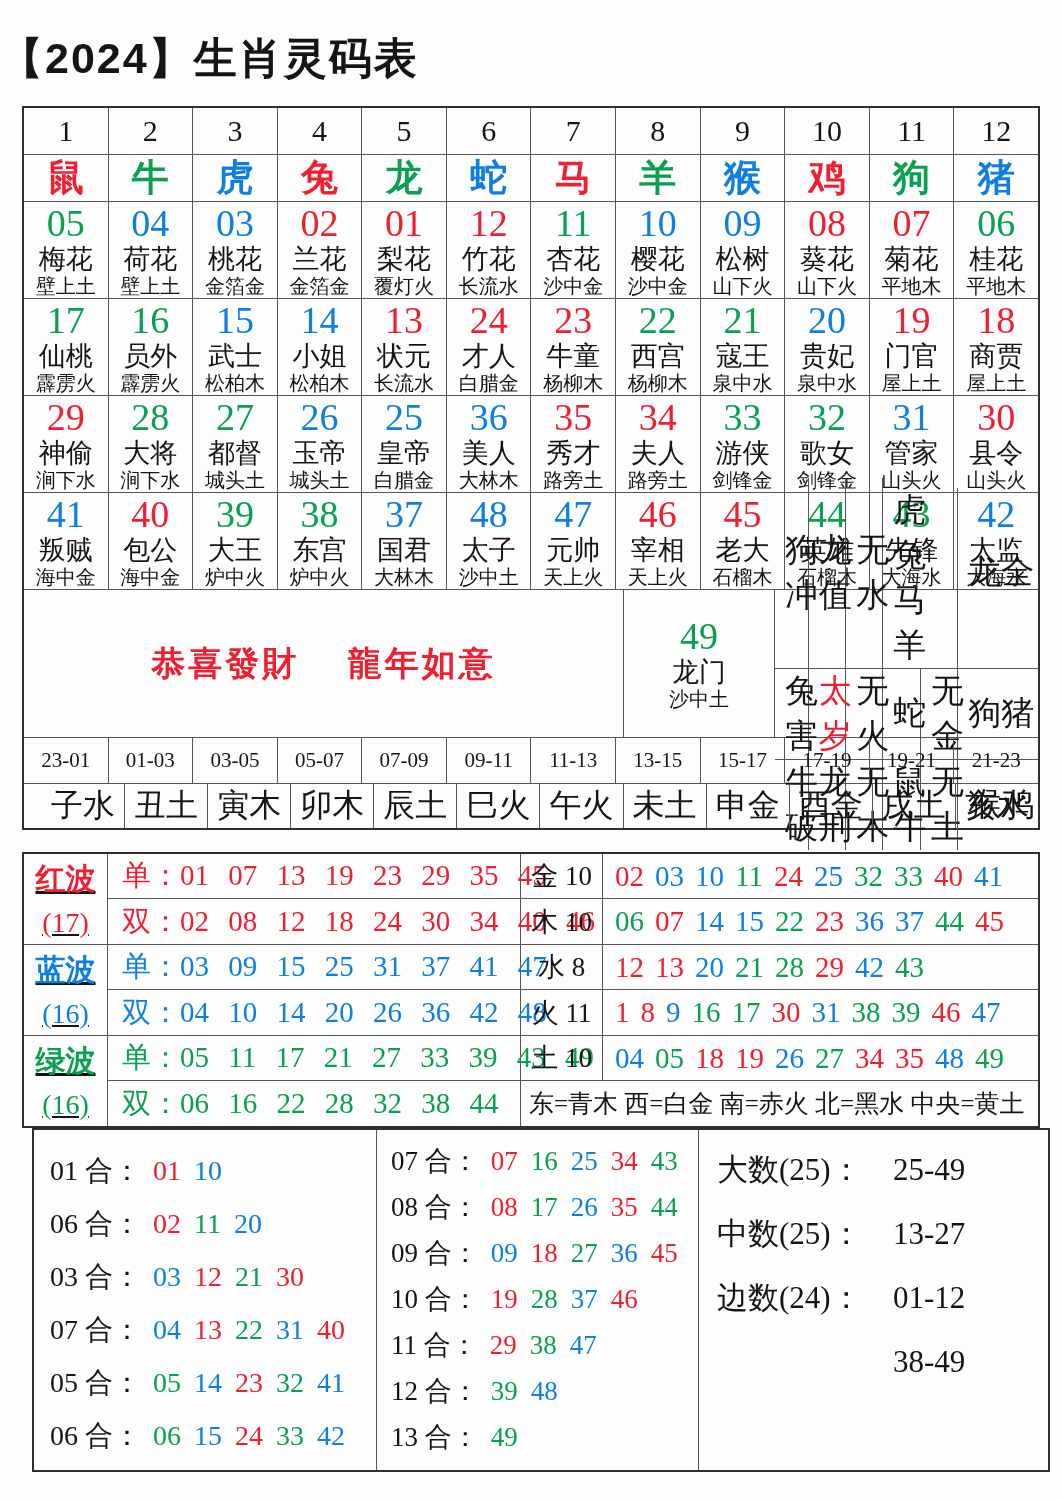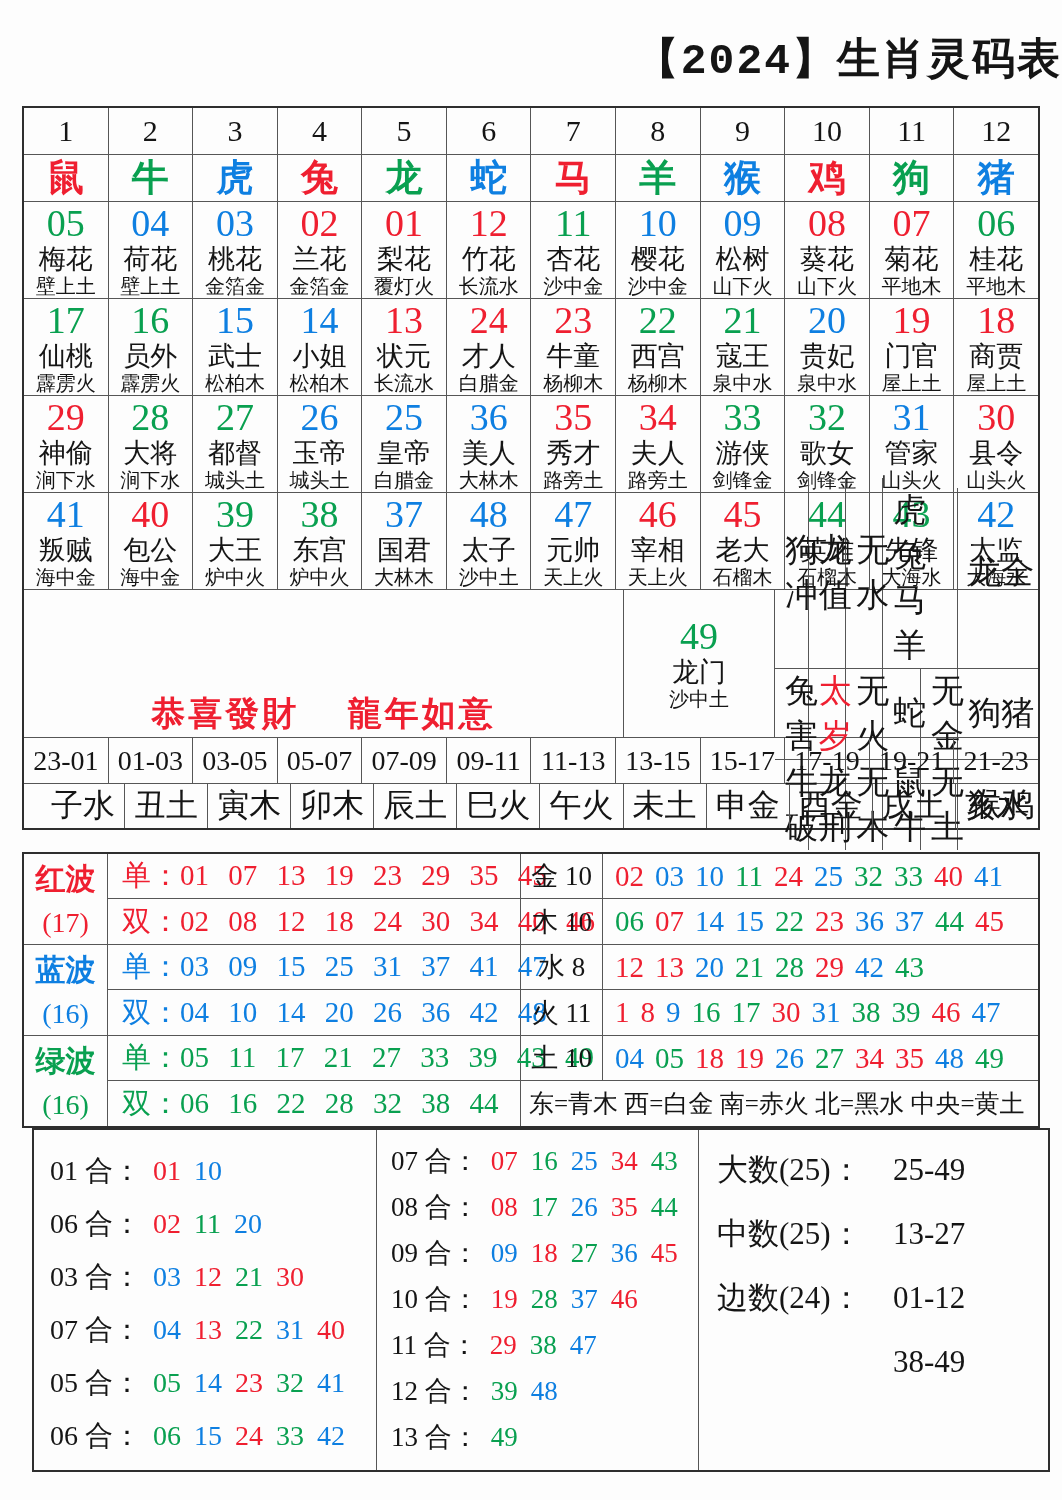--- a/index.html
+++ b/index.html
@@ -5,56 +5,56 @@
   :root{
     --red:#ef1f30; --green:#09a050; --blue:#0e7fe1; --ink:#151515;
     --line:#565656; --line-dark:#2e2e2e; --paper:#fdfdfd;
   }
   *{box-sizing:border-box;margin:0;padding:0;}
   html,body{background:#ffffff;}
   body{width:1062px;height:1500px;position:relative;background:var(--paper);
        font-family:"Liberation Serif","DejaVu Serif",serif;color:var(--ink);}
   .cr{color:var(--red);} .cg{color:var(--green);} .cb{color:var(--blue);}
 
-  .title{padding-top:30px;text-align:right;font-size:43px;font-weight:bold;letter-spacing:2px;
-         font-family:Liberation Mono, monospace;}
+  .title{padding-top:30px;text-align:left;font-size:43px;font-weight:bold;letter-spacing:2px;
+         font-family:Liberation Sans, sans-serif;}
 
   
   .main-table{position:absolute;left:22px;top:106px;width:1018px;border:2px solid var(--line-dark);background:var(--paper);}
   .trow{display:flex;border-bottom:1px solid var(--line);}
   .main-table > .trow:last-child{border-bottom:none;}
   .trow > .cell{flex:1 1 0;border-right:1px solid var(--line);display:flex;align-items:center;justify-content:center;}
   .trow > .cell:last-child{border-right:none;}
   [data-name=colnum-row]{height:47px;font-size:30px;}
   [data-name=zodiac-row]{height:47px;}
   .zodiac{font-family:"Liberation Sans","DejaVu Sans",sans-serif;font-weight:bold;font-size:37px;}
   [data-name=code-rows] .trow{height:97px;}
   .cell.code{flex-direction:column;justify-content:center;line-height:1;}
   .code-num{font-size:38px;line-height:41px;}
   .code-name{font-size:27px;line-height:31px;color:var(--ink);}
   .code-elem{font-size:20px;line-height:23px;color:var(--ink);}
   [data-name=mid-row]{height:148px;}
-  .cell.greeting{flex:4 1 0;align-items:flex-end;}
+  .cell.greeting{flex:4 1 0;}
   .greeting span{color:var(--red);font-weight:bold;font-size:34px;letter-spacing:3px;}
   .cell.cell49{flex:1 1 0;}
   .relations{flex:7 1 0;display:flex;flex-direction:column;padding:0;border-right:none;}
   .rel-row{display:flex;flex:1 1 0;border-bottom:1px solid var(--line);}
   .rel-row:last-child{border-bottom:none;}
   .rel-row > div{display:flex;align-items:center;padding-left:10px;font-size:33px;border-right:1px solid var(--line);}
   .rel-row > div:last-child{border-right:none;}
   .rw1{width:12.8%;} .rw2{width:14.3%;} .rw3{width:14.1%;} .rw4{width:14.3%;} .rw5{width:14.2%;}
   .rw45{width:28.5%;margin-top:10px;} .rw6{flex:1;}
-  [data-name=hour-row]{height:46px;font-size:28px;}
+  [data-name=hour-row]{height:46px;font-size:21px;}
   [data-name=branch-row]{height:44px;font-size:32px;margin-left:18px;}
 
   
   .wave-table{position:absolute;left:22px;top:852px;width:1018px;border:2px solid var(--line-dark);background:var(--paper);}
   .wave-group{display:flex;border-bottom:1px solid var(--line);}
   .wave-table .wave-group:last-child{border-bottom:none;}
-  .wave-label{width:84px;border-right:1px solid var(--line);display:flex;flex-direction:column;justify-content:space-around;align-items:center;padding:2px 0;}
+  .wave-label{width:84px;border-right:1px solid var(--line);display:flex;flex-direction:column;justify-content:space-around;align-items:center;padding:2px 0;text-decoration:underline;}
   .wl1{font-size:30px;font-weight:bold;} .wl2{font-size:28px;}
   .wave-right{flex:1;display:flex;flex-direction:column;}
   .wave-row{display:flex;height:45px;}
   .wr-b{border-bottom:1px solid var(--line);}
   .wave-nums{width:413px;border-right:1px solid var(--line);display:flex;align-items:center;padding-left:14px;font-size:29px;word-spacing:12px;white-space:nowrap;}
   .elem-label{width:82px;border-right:1px solid var(--line);display:flex;align-items:center;justify-content:center;font-size:27px;white-space:nowrap;}
   .elem-nums{flex:1;display:flex;align-items:center;padding-left:12px;font-size:29px;gap:11px;white-space:nowrap;}
   .compass{flex:1;display:flex;align-items:center;padding-left:8px;font-size:25px;white-space:nowrap;}
 
   

